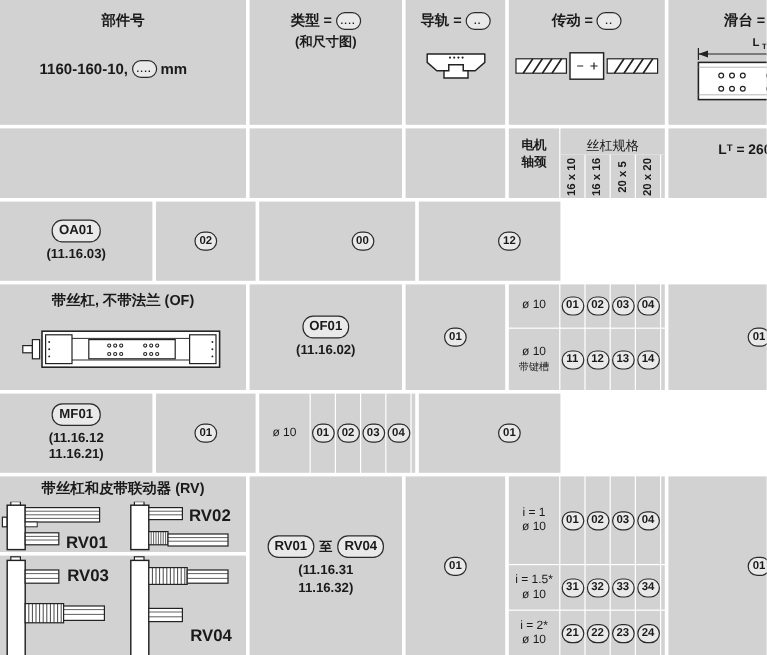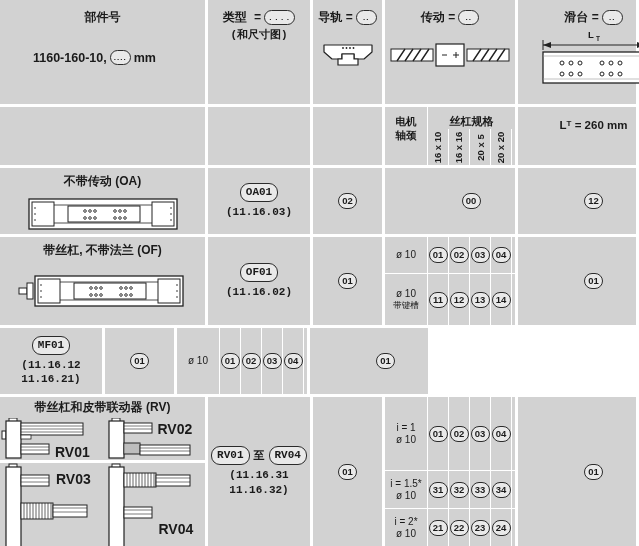--- a/index.html
+++ b/index.html
@@ -6,21 +6,21 @@
   body{font-family:"Liberation Sans","DejaVu Sans",sans-serif;color:#1a1a1a;}
   #page{position:relative;width:639px;height:546px;background:#fff;overflow:hidden;}
   .band{position:absolute;left:0;display:flex;gap:3px;}
   .b-h1{top:0;height:104px;}
   .b-h2{top:107px;height:58px;}
   .b-oa{top:168px;height:66px;}
   .b-of{top:237px;height:88px;}
   .b-mf{top:328px;height:66px;}
   .b-rv{top:397px;height:149px;}
   .cell{background:#d2d2d2;height:100%;box-sizing:border-box;}
-  .c1{width:205px;}.c2{width:102px;font-family:Liberation Mono, monospace;}.c3{width:69px;}.c4{width:130px;}.c5{width:118px;padding-left:33px;}
+  .c1{width:205px;}.c2{width:127px;}.c3{width:83px;}.c4{width:130px;}.c5{width:118px;padding-left:33px;}
   .center{display:flex;align-items:center;justify-content:center;}
   .col{display:flex;flex-direction:column;align-items:center;}
   .hl{display:flex;justify-content:center;align-items:center;gap:3px;font-weight:bold;font-size:12px;margin-top:9px;}
   .hl2{text-align:center;font-weight:bold;font-size:11px;margin-top:1px;}
   .part-line{margin-top:24px;padding-left:33px;display:flex;align-items:center;gap:3px;font-weight:bold;font-size:12.5px;}
   .pill{display:inline-flex;align-items:center;justify-content:center;min-width:13px;height:14px;padding:0 2px;
         border:1px solid #2b2b2b;border-radius:8px;background:#e9e9e9;font-size:9.5px;font-weight:bold;line-height:1;}
   .pill.code{height:17px;font-size:11px;padding:0 5px;border-radius:9px;}
   .pill.dots{font-size:8px;letter-spacing:1px;padding:0 3px;height:13px;}
   .row-title{font-weight:bold;font-size:12px;text-align:center;margin-top:5px;white-space:nowrap;}
@@ -35,21 +35,21 @@
   .dl .l2{font-size:8.5px;}
   .dv{width:20px;background:#d2d2d2;display:flex;align-items:center;justify-content:center;}
   .df{flex:1;background:#d2d2d2;}
   .oa-drive{justify-content:center;padding-left:42px;}
   
   .h2c4{background:#fff;display:flex;gap:1px;}
   .mj{width:42px;background:#d2d2d2;display:flex;flex-direction:column;align-items:center;justify-content:flex-start;
       padding-top:8px;font-size:10.5px;font-weight:bold;line-height:1.3;}
   .ssw{flex:1;display:flex;flex-direction:column;}
   .ssl{background:#d2d2d2;height:16px;display:flex;align-items:flex-end;justify-content:center;
-       font-size:11px;font-weight:bold;padding-top:6px;}
+       font-size:11px;font-weight:normal;padding-top:6px;}
   .ssc{flex:1;display:flex;gap:1px;background:#fff;padding-top:0;}
   .ssc-col{width:20px;background:#d2d2d2;display:flex;align-items:center;justify-content:center;}
   .rot{transform:rotate(-90deg);white-space:nowrap;font-size:9.5px;font-weight:bold;}
   .ltc{display:flex;justify-content:center;align-items:flex-start;padding-top:12px;font-weight:bold;font-size:11.5px;}
   .ltc sub{font-size:8px;}
   
   .rv-grid{width:100%;flex:1;display:flex;flex-direction:column;margin-top:2px;}
   .rv-row{display:flex;}
   .rv-row.top{height:42px;}
   .rv-sep{height:3px;background:#fff;}
@@ -198,26 +198,20 @@
           <div class="df"></div>
         </div>
       </div>
     </div>
     <div class="cell c5 ltc">
       <span>L</span><sub>T</sub>&nbsp;<span>= 260 mm</span>
     </div>
   </div>
 
   <div class="band b-oa">
-    <div class="cell c1 col">
-      <div class="row-title">不带传动 (OA)</div>
-      <svg class="mod-svg" width="170" height="40" viewBox="0 0 170 40">
-        <use href="#mod" x="10" y="0"></use>
-      </svg>
-    </div>
     <div class="cell c2 col typebox">
       <span class="pill code">OA01</span>
       <div class="ref">(11.16.03)</div>
     </div>
     <div class="cell c3 center">
       <span class="pill">02</span>
     </div>
     <div class="cell c4 center oa-drive">
       <span class="pill">00</span>
     </div>

